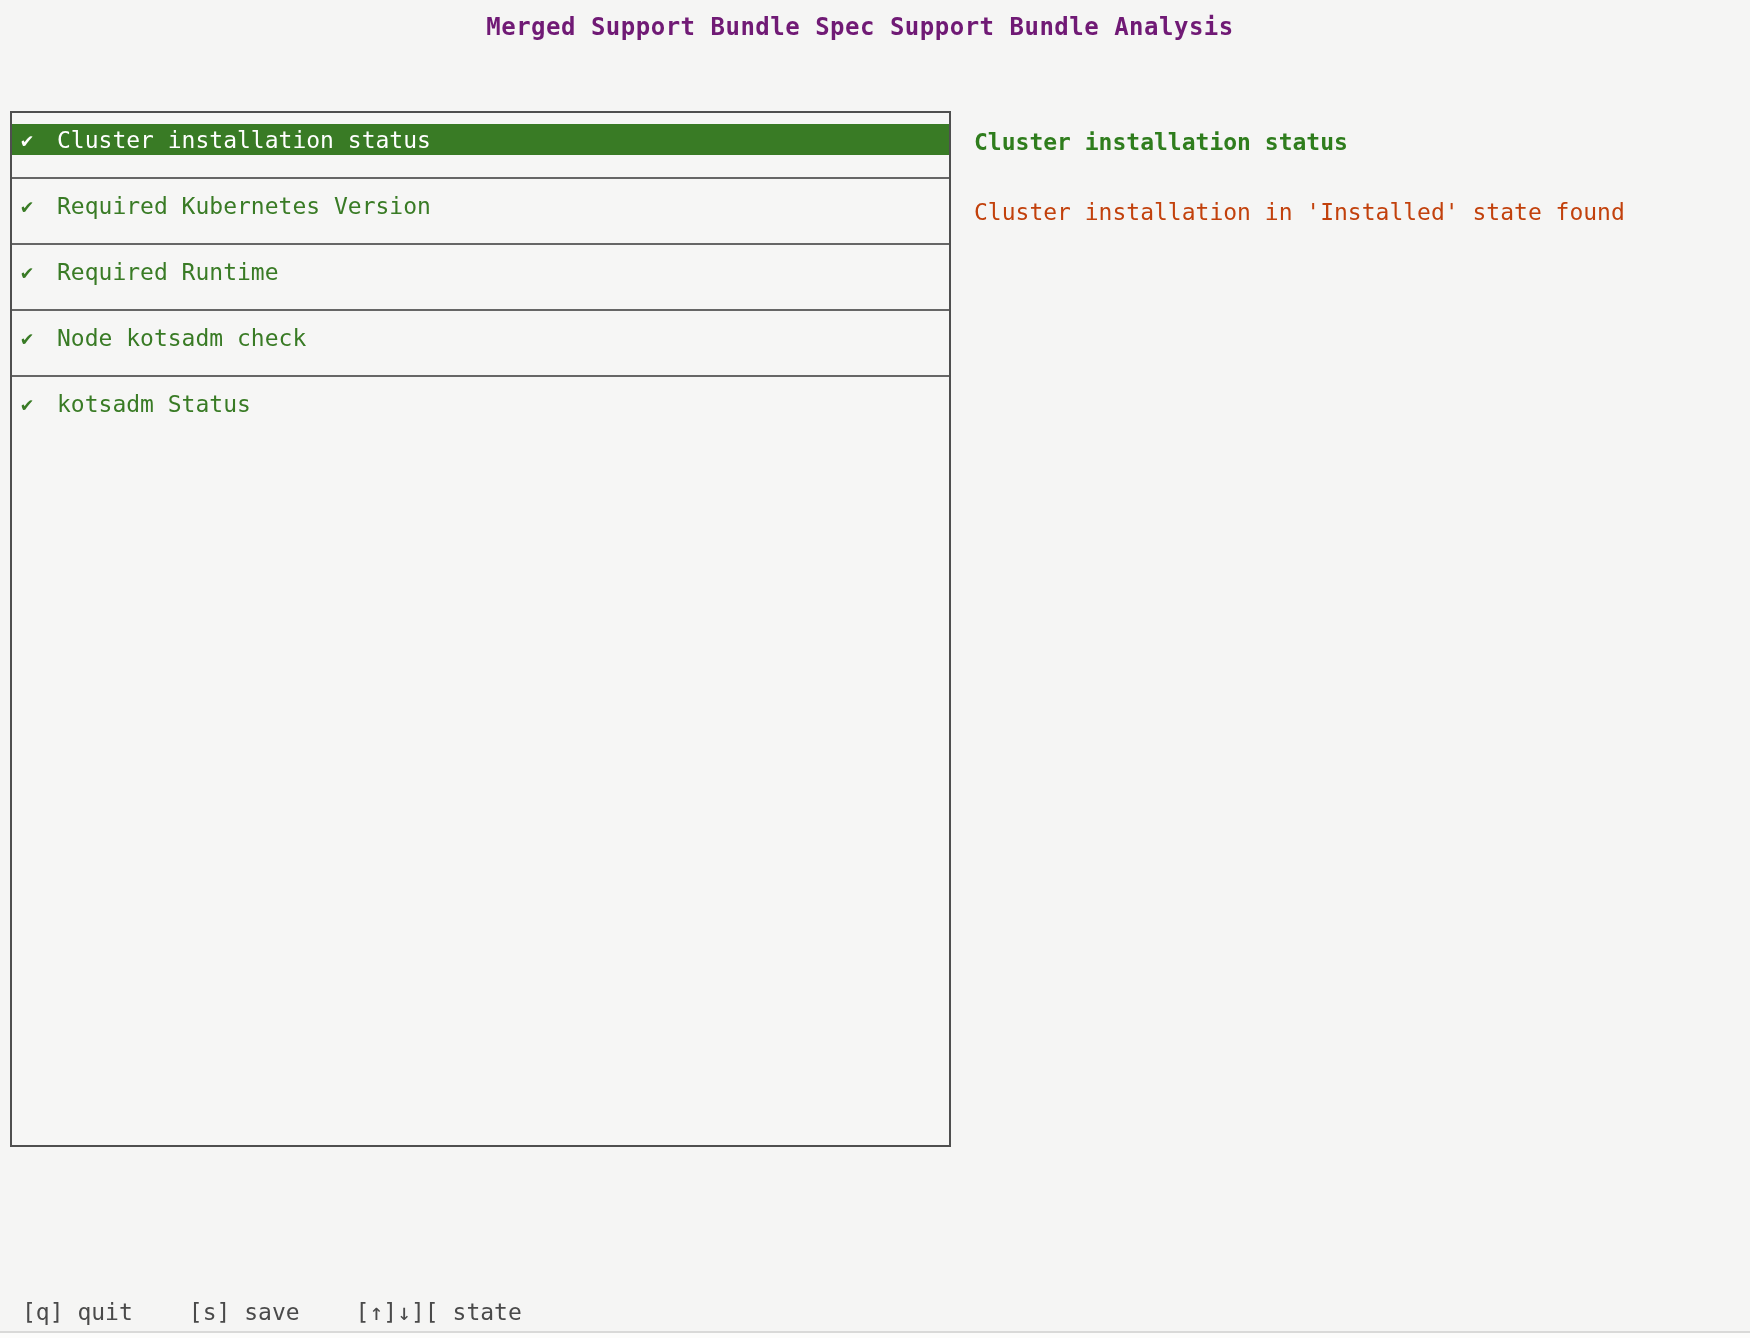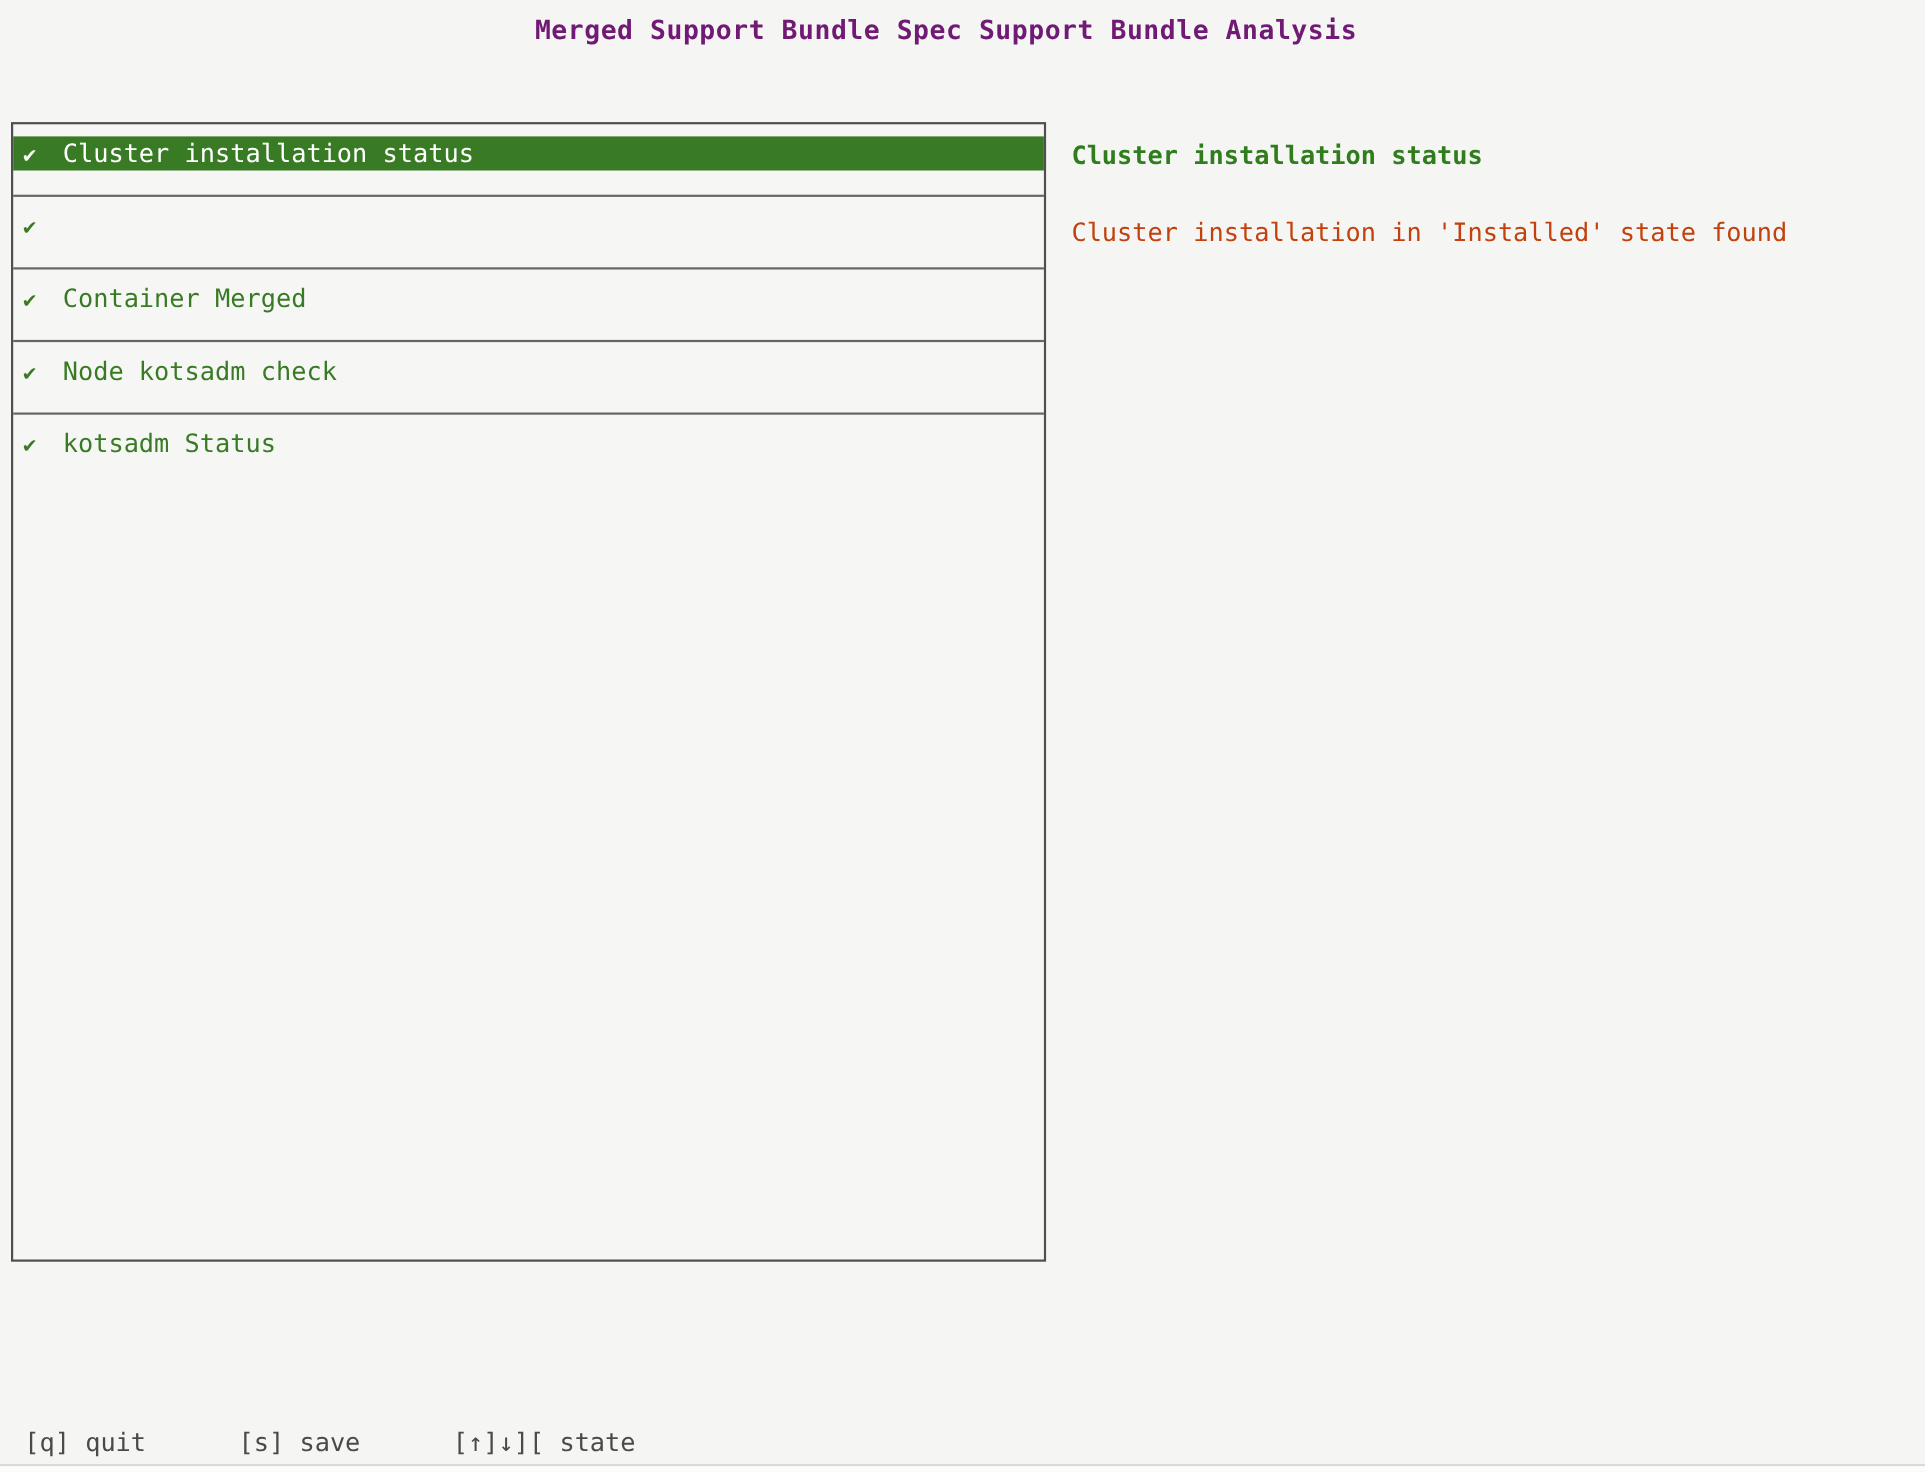--- a/index.html
+++ b/index.html
@@ -91,21 +91,21 @@
     color: #c2410c;
     white-space: pre;
   }
 
   
   .footer {
     position: absolute;
     left: 22px;
     top: 1299px;
     display: flex;
-    gap: 84px;
+    gap: 56px;
     font-size: 23px;
     color: #4a4a4a;
     white-space: pre;
   }
   .hint { display: inline-block; }
   .bottom-divider {
     position: absolute;
     left: 0;
     top: 1331px;
     width: 1750px;
@@ -131,27 +131,28 @@
   <div class="list-item selected">
     <div class="row-line">
       <span class="check">✔</span>
       <span>Cluster installation status</span>
     </div>
   </div>
 
   <div class="list-item">
     <div class="row-line">
       <span class="check">✔</span>
+      <span>Required Kubernetes Version</span>
     </div>
   </div>
 
   <div class="list-item">
     <div class="row-line">
       <span class="check">✔</span>
-      <span>Container Merged</span>
+      <span>Required Runtime</span>
     </div>
   </div>
 
   <div class="list-item">
     <div class="row-line">
       <span class="check">✔</span>
       <span>Node kotsadm check</span>
     </div>
   </div>
 

